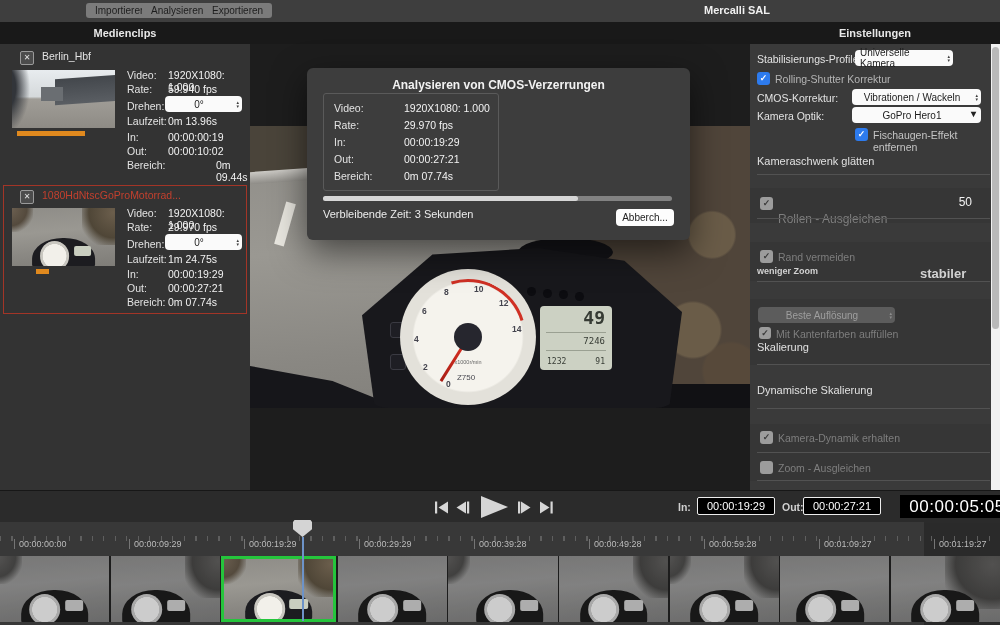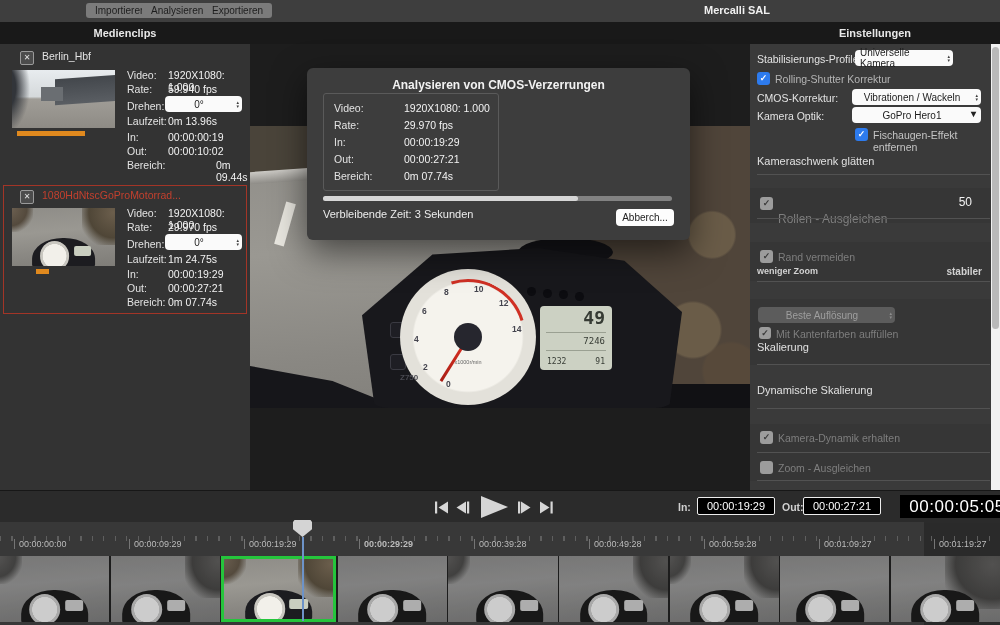--- a/index.html
+++ b/index.html
@@ -193,21 +193,21 @@
       <div class="abs" style="left:10px;top:10px;right:10px;bottom:10px;border:3px solid rgba(0,0,0,0);border-top-color:#d03024;border-radius:50%;transform:rotate(28deg);"></div>
       <span class="gnum" style="left:46px;top:110px;">0</span>
       <span class="gnum" style="left:23px;top:93px;">2</span>
       <span class="gnum" style="left:14px;top:65px;">4</span>
       <span class="gnum" style="left:22px;top:37px;">6</span>
       <span class="gnum" style="left:44px;top:18px;">8</span>
       <span class="gnum" style="left:74px;top:15px;">10</span>
       <span class="gnum" style="left:99px;top:29px;">12</span>
       <span class="gnum" style="left:112px;top:55px;">14</span>
       <div class="abs" style="left:0;right:0;top:90px;text-align:center;font-size:5.5px;color:#666;">x1000r/min</div>
-      <div class="abs" style="left:0;right:4px;top:104px;text-align:left;font-size:8px;font-weight:bold;color:#4a4a52;">Z750</div>
+      <div class="abs" style="left:0;right:4px;top:104px;text-align:center;font-size:8px;font-weight:normal;color:#4a4a52;">Z750</div>
       <div class="abs" style="left:66.5px;top:68px;width:3px;height:52px;background:linear-gradient(#e23325,#a91d14);transform-origin:50% 0;transform:rotate(32deg);"></div>
       <div class="abs" style="left:54px;top:54px;width:28px;height:28px;background:#26262e;border-radius:50%;"></div>
     </div>
 
     <div class="abs" style="left:290px;top:180px;width:72px;height:64px;background:#ccd1c3;border-radius:4px;">
       <div class="lcdtxt" style="right:7px;top:1px;font-size:18px;font-weight:bold;font-family:'DejaVu Sans Mono',monospace;">49</div>
       <div class="abs" style="left:6px;right:6px;top:26px;height:1px;background:#9aa092;"></div>
       <div class="lcdtxt" style="right:7px;top:30px;font-size:9px;font-family:'DejaVu Sans Mono',monospace;">7246</div>
       <div class="abs" style="left:6px;right:6px;top:44px;height:1px;background:#9aa092;"></div>
       <div class="lcdtxt" style="left:7px;bottom:4px;font-size:8px;font-family:'DejaVu Sans Mono',monospace;">1232</div>
@@ -266,21 +266,21 @@
     <div class="hrline" style="left:7px;top:130px;width:233px;"></div>
 
     <div class="cb on-gray" style="left:10px;top:153px;"></div>
     <div class="abs dim" style="left:28px;top:168px;font-size:12px;">Rollen - Ausgleichen</div>
     <div class="abs" style="left:190px;top:151px;width:32px;text-align:right;font-size:12px;color:#f2f2f2;">50</div>
     <div class="hrline" style="left:7px;top:174px;width:233px;"></div>
 
     <div class="cb on-gray" style="left:10px;top:206px;"></div>
     <div class="abs dim" style="left:28px;top:207px;font-size:10.5px;">Rand vermeiden</div>
     <div class="abs" style="left:7px;top:222px;font-size:9px;color:#d2d2d2;font-weight:bold;">weniger Zoom</div>
-    <div class="abs" style="left:170px;top:222px;width:62px;text-align:right;font-size:10px;color:#d2d2d2;font-weight:bold;">stabiler</div>
+    <div class="abs" style="left:170px;top:222px;width:62px;font-size:13px;color:#d2d2d2;font-weight:bold;">stabiler</div>
     <div class="hrline" style="left:7px;top:237px;width:233px;"></div>
 
     <div class="dd disabled" style="left:8px;top:263px;width:137px;height:16px;">
       <span>Beste Auflösung</span>
       <span class="spin"></span>
     </div>
     <div class="cb on-gray" style="left:9px;top:283px;width:12px;height:12px;line-height:12px;"></div>
     <div class="abs dim" style="left:26px;top:284px;font-size:10.5px;">Mit Kantenfarben auffüllen</div>
     <div class="abs" style="left:7px;top:297px;font-size:11px;color:#e0e0e0;">Skalierung</div>
     <div class="hrline" style="left:7px;top:320px;width:233px;"></div>
@@ -334,21 +334,21 @@
     <span class="abs" style="left:782px;top:10px;font-size:10.5px;color:#d0d0d0;font-weight:bold;">Out:</span>
     <div class="tc" style="left:803px;top:6px;width:76px;height:16px;line-height:16px;">00:00:27:21</div>
     <div class="tc-big" style="left:884px;top:4px;width:114px;height:23px;line-height:23px;margin-left:16px;">00:00:05:05</div>
   </div>
 
   <div class="abs timeline">
     <div class="ruler-ticks"></div>
     <span class="rl" style="left:14px;">00:00:00:00</span>
     <span class="rl" style="left:129px;">00:00:09:29</span>
     <span class="rl" style="left:244px;">00:00:19:29</span>
-    <span class="rl" style="left:359px;font-weight:bold;">00:00:29:29</span>
+    <span class="rl" style="left:359px;">00:00:29:29</span>
     <span class="rl" style="left:474px;">00:00:39:28</span>
     <span class="rl" style="left:589px;">00:00:49:28</span>
     <span class="rl" style="left:704px;">00:00:59:28</span>
     <span class="rl" style="left:819px;">00:01:09:27</span>
     <span class="rl" style="left:934px;">00:01:19:27</span>
 
     <div class="filmstrip">
       <div class="fs-thumb">
           <div class="scene dimmed">
             <div class="veg-l"></div>

